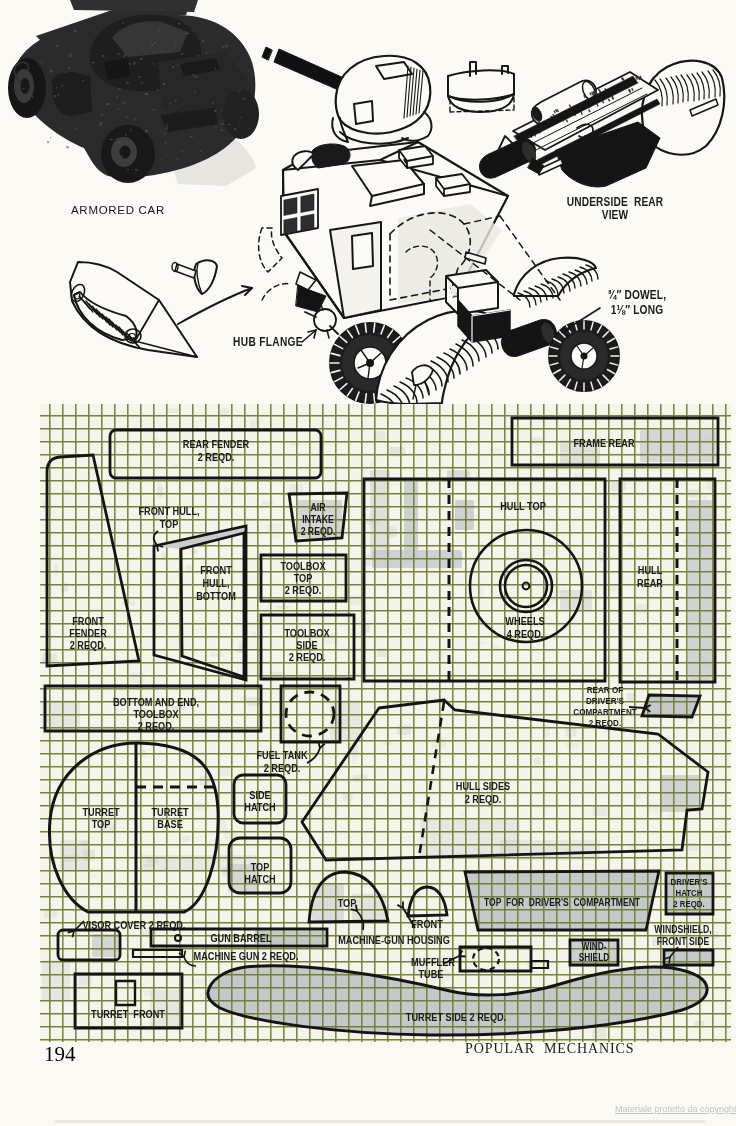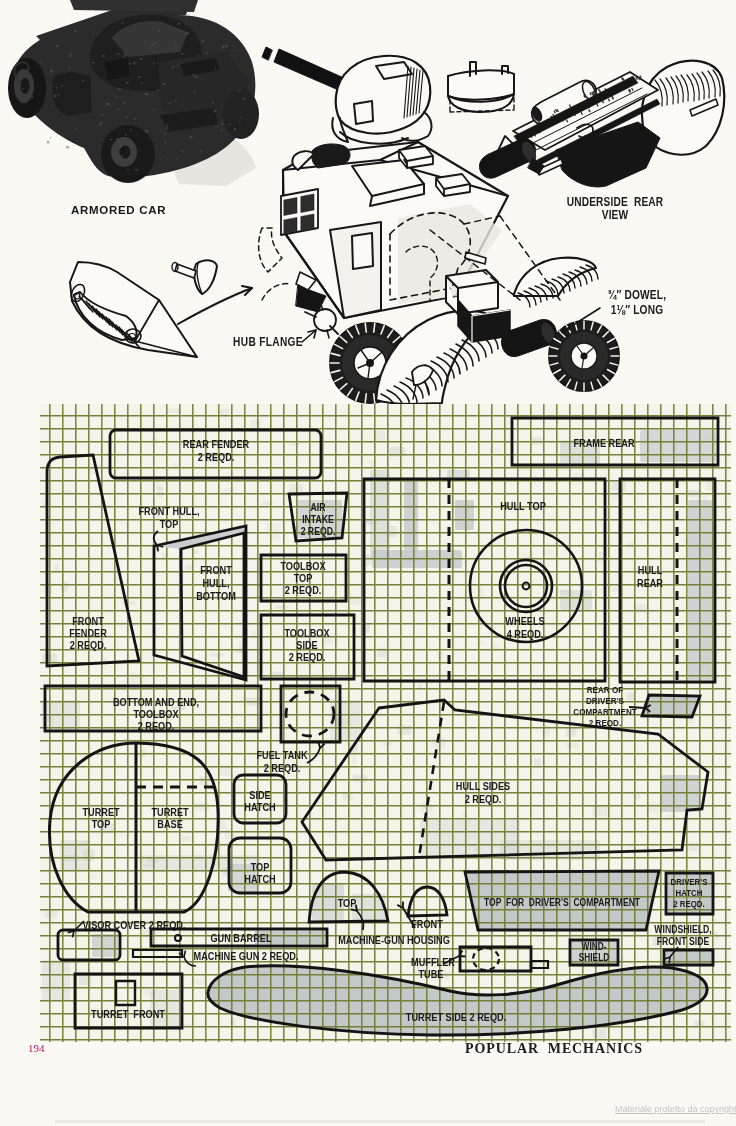--- a/index.html
+++ b/index.html
@@ -1,19 +1,19 @@
 <!DOCTYPE html>
 <html><head>
 <meta charset="utf-8">
 <style>
 html,body{margin:0;padding:0;}
 body{width:736px;height:1126px;overflow:hidden;background:#ffffff;}
 .page{position:relative;width:736px;height:1126px;background:#faf9f4;font-family:"Liberation Sans",sans-serif;}
 .abs{position:absolute;}
-.lbl{position:absolute;font-weight:bold;color:#161616;white-space:nowrap;}
+.lbl{position:absolute;font-weight:normal;color:#161616;white-space:nowrap;}
 </style>
 </head>
 <body>
 <div class="page">
 <svg class="abs" style="left:0;top:0" width="736" height="410" viewBox="0 0 736 410">
 <g>
 <path d="M195,120 C230,130 252,150 256,168 L226,186 L178,184 L168,150 Z" stroke="#161616" stroke-width="0" fill="#e6e5e0" fill-opacity="1" stroke-linejoin="round" stroke-linecap="round"></path>
 <path d="M36,36 L118,8 L190,3 L186,15 L122,20 L44,44 Z" stroke="#161616" stroke-width="0" fill="#2c2c2c" fill-opacity="1" stroke-linejoin="round" stroke-linecap="round"></path>
 <path d="M70,0 L198,0 L194,12 L74,10 Z" stroke="#161616" stroke-width="0" fill="#303030" fill-opacity="1" stroke-linejoin="round" stroke-linecap="round"></path>
 <path d="M14,72 C18,52 40,36 70,26 C100,16 150,12 192,16 C222,20 244,38 252,62 C258,82 256,104 246,124 C234,146 210,160 184,168 C158,176 128,180 108,176 C96,172 90,158 84,148 C64,140 38,122 24,102 C17,92 13,82 14,72 Z" stroke="#161616" stroke-width="0" fill="#2b2b2b" fill-opacity="1" stroke-linejoin="round" stroke-linecap="round"></path>
@@ -754,17 +754,17 @@
 <path d="M97,548 L146,548 L146,555 L97,555 Z" stroke="#141414" stroke-width="2.2" fill="none" fill-opacity="1"></path>
 <text transform="translate(210,558) scale(0.82,1)" font-family="Liberation Sans,sans-serif" font-weight="bold" font-size="11.2" fill="#1a1a1a" text-anchor="middle" letter-spacing="0">MACHINE GUN 2 REQD.</text>
 <path d="M160,564 Q151,564 148,555" stroke="#141414" stroke-width="1.6" fill="none"></path>
 <line x1="148" y1="555" x2="143.1" y2="550.8" stroke="#141414" stroke-width="1.6"></line>
 <line x1="148" y1="555" x2="149.4" y2="548.7" stroke="#141414" stroke-width="1.6"></line>
 <path d="M39,572 L146,572 L146,626 L39,626 Z" stroke="#141414" stroke-width="2.8" fill="none" fill-opacity="1"></path>
 <path d="M80,579 L99,579 L99,603 L80,603 Z" stroke="#141414" stroke-width="2.4" fill="none" fill-opacity="1"></path>
 <text transform="translate(92,616) scale(0.82,1)" font-family="Liberation Sans,sans-serif" font-weight="bold" font-size="11.2" fill="#1a1a1a" text-anchor="middle" letter-spacing="0">TURRET&nbsp;&nbsp;FRONT</text>
 </svg>
 <div class="lbl" style="left:71px;top:204px;font-size:11.5px;letter-spacing:0.7px;">ARMORED CAR</div>
-<div class="abs" style="left:28px;top:1042px;font-family:'Liberation Serif',serif;font-size:11px;color:#be185d;">194</div>
-<div class="abs" style="left:465px;top:1041px;font-family:'Liberation Serif',serif;font-weight:bold;font-size:14px;letter-spacing:0.9px;color:#1c1c1c;">POPULAR&nbsp;&nbsp;MECHANICS</div>
+<div class="abs" style="left:44px;top:1042px;font-family:'Liberation Serif',serif;font-size:21px;color:#000000;">194</div>
+<div class="abs" style="left:465px;top:1041px;font-family:'Liberation Serif',serif;font-weight:normal;font-size:14px;letter-spacing:0.9px;color:#1c1c1c;">POPULAR&nbsp;&nbsp;MECHANICS</div>
 <div class="abs" style="left:615px;top:1104px;font-size:9px;color:#c3c3c3;white-space:nowrap;text-decoration:underline;">Materiale protetto da copyright</div>
 <div class="abs" style="left:55px;top:1120px;width:650px;height:3px;background:#ebe9e2;"></div>
 </div>
 
 </body></html>

